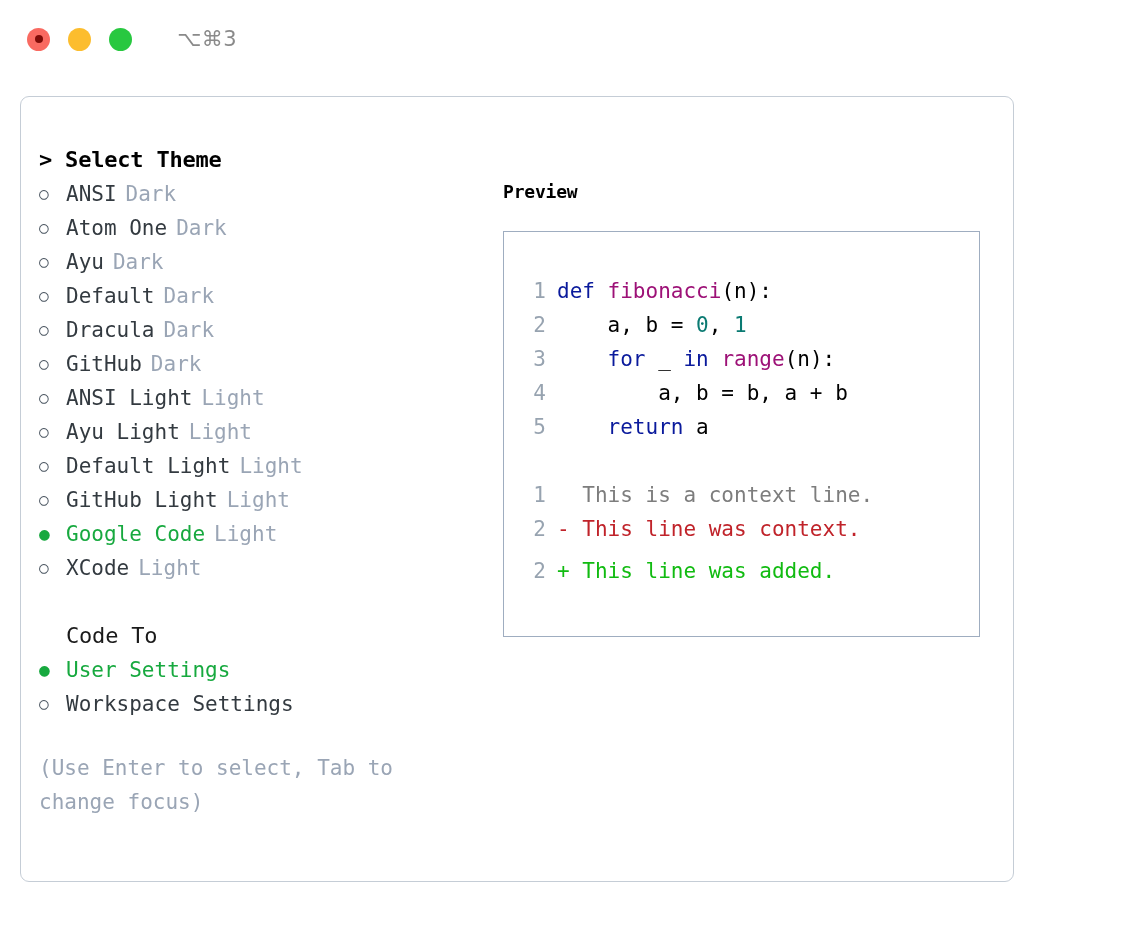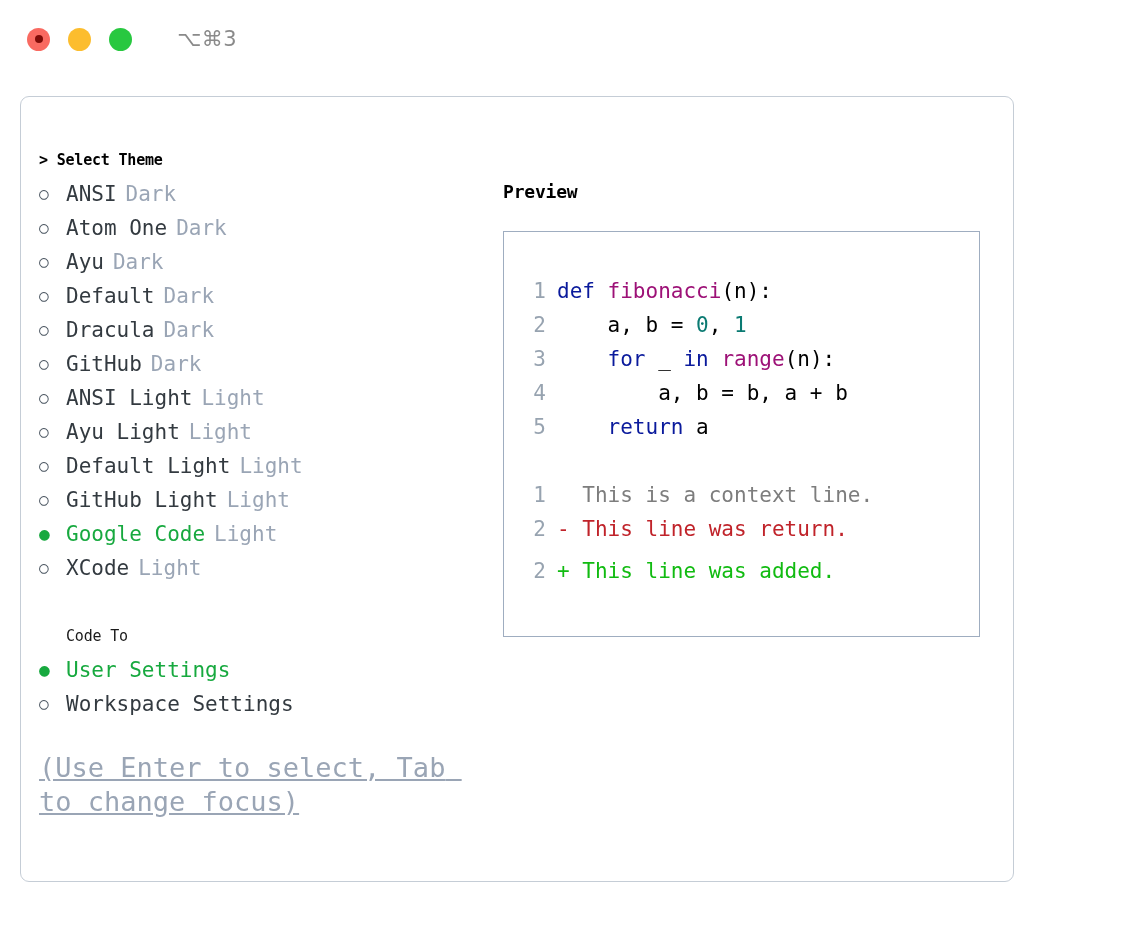--- a/index.html
+++ b/index.html
@@ -86,21 +86,21 @@
 
   
   .left-col {
     position: absolute;
     left: 18px;
     top: 46px;
     width: 440px;
   }
 
   .section-head {
-    font-size: 15px;
+    font-size: 22px;
     font-weight: bold;
     color: #000000;
     letter-spacing: -0.2px;
     height: 34px;
     line-height: 34px;
     white-space: pre;
   }
   .section-head.unfocused {
     font-weight: normal;
     color: #1a1a1a;
@@ -131,26 +131,25 @@
   .opt-row.selected .opt-label { color: #17a93f; }
   .opt-badge {
     color: #9aa5b5;
     margin-left: 9px;
   }
 
   .spacer { height: 34px; }
 
   .hint {
     margin-top: 30px;
-    font-size: 27px;
+    font-size: 21px;
     line-height: 34px;
     color: #9aa5b5;
     width: 412px;
     white-space: pre-wrap;
-    text-decoration: underline;
   }
 
   
   .right-col {
     position: absolute;
     left: 482px;
     top: 46px;
     width: 490px;
   }
   .preview-title {
@@ -256,21 +255,21 @@
           <div id="code-block">
               <div class="code-line"><span class="ln">1</span><span class="code-body"><span class="t-kw">def </span><span class="t-fn">fibonacci</span><span class="t-txt">(n):</span></span></div>
               <div class="code-line"><span class="ln">2</span><span class="code-body"><span class="t-txt">    a, b = </span><span class="t-num">0</span><span class="t-txt">, </span><span class="t-num">1</span></span></div>
               <div class="code-line"><span class="ln">3</span><span class="code-body"><span class="t-txt">    </span><span class="t-kw">for</span><span class="t-txt"> _ </span><span class="t-kw">in</span><span class="t-txt"> </span><span class="t-fn">range</span><span class="t-txt">(n):</span></span></div>
               <div class="code-line"><span class="ln">4</span><span class="code-body"><span class="t-txt">        a, b = b, a + b</span></span></div>
               <div class="code-line"><span class="ln">5</span><span class="code-body"><span class="t-txt">    </span><span class="t-kw">return</span><span class="t-txt"> a</span></span></div>
             </div>
           <div class="blank-line"></div>
           <div id="diff-block">
               <div class="code-line"><span class="ln">1</span><span class="code-body t-ctx">  This is a context line.</span></div>
-              <div class="code-line"><span class="ln">2</span><span class="code-body t-del">- This line was return.</span></div>
+              <div class="code-line"><span class="ln">2</span><span class="code-body t-del">- This line was context.</span></div>
               <div class="code-line"><span class="ln">2</span><span class="code-body t-add">+ This line was added.</span></div>
             </div>
         </div>
       </div>
 
     </div>
   </div>
 </div>
 
 </body></html>

